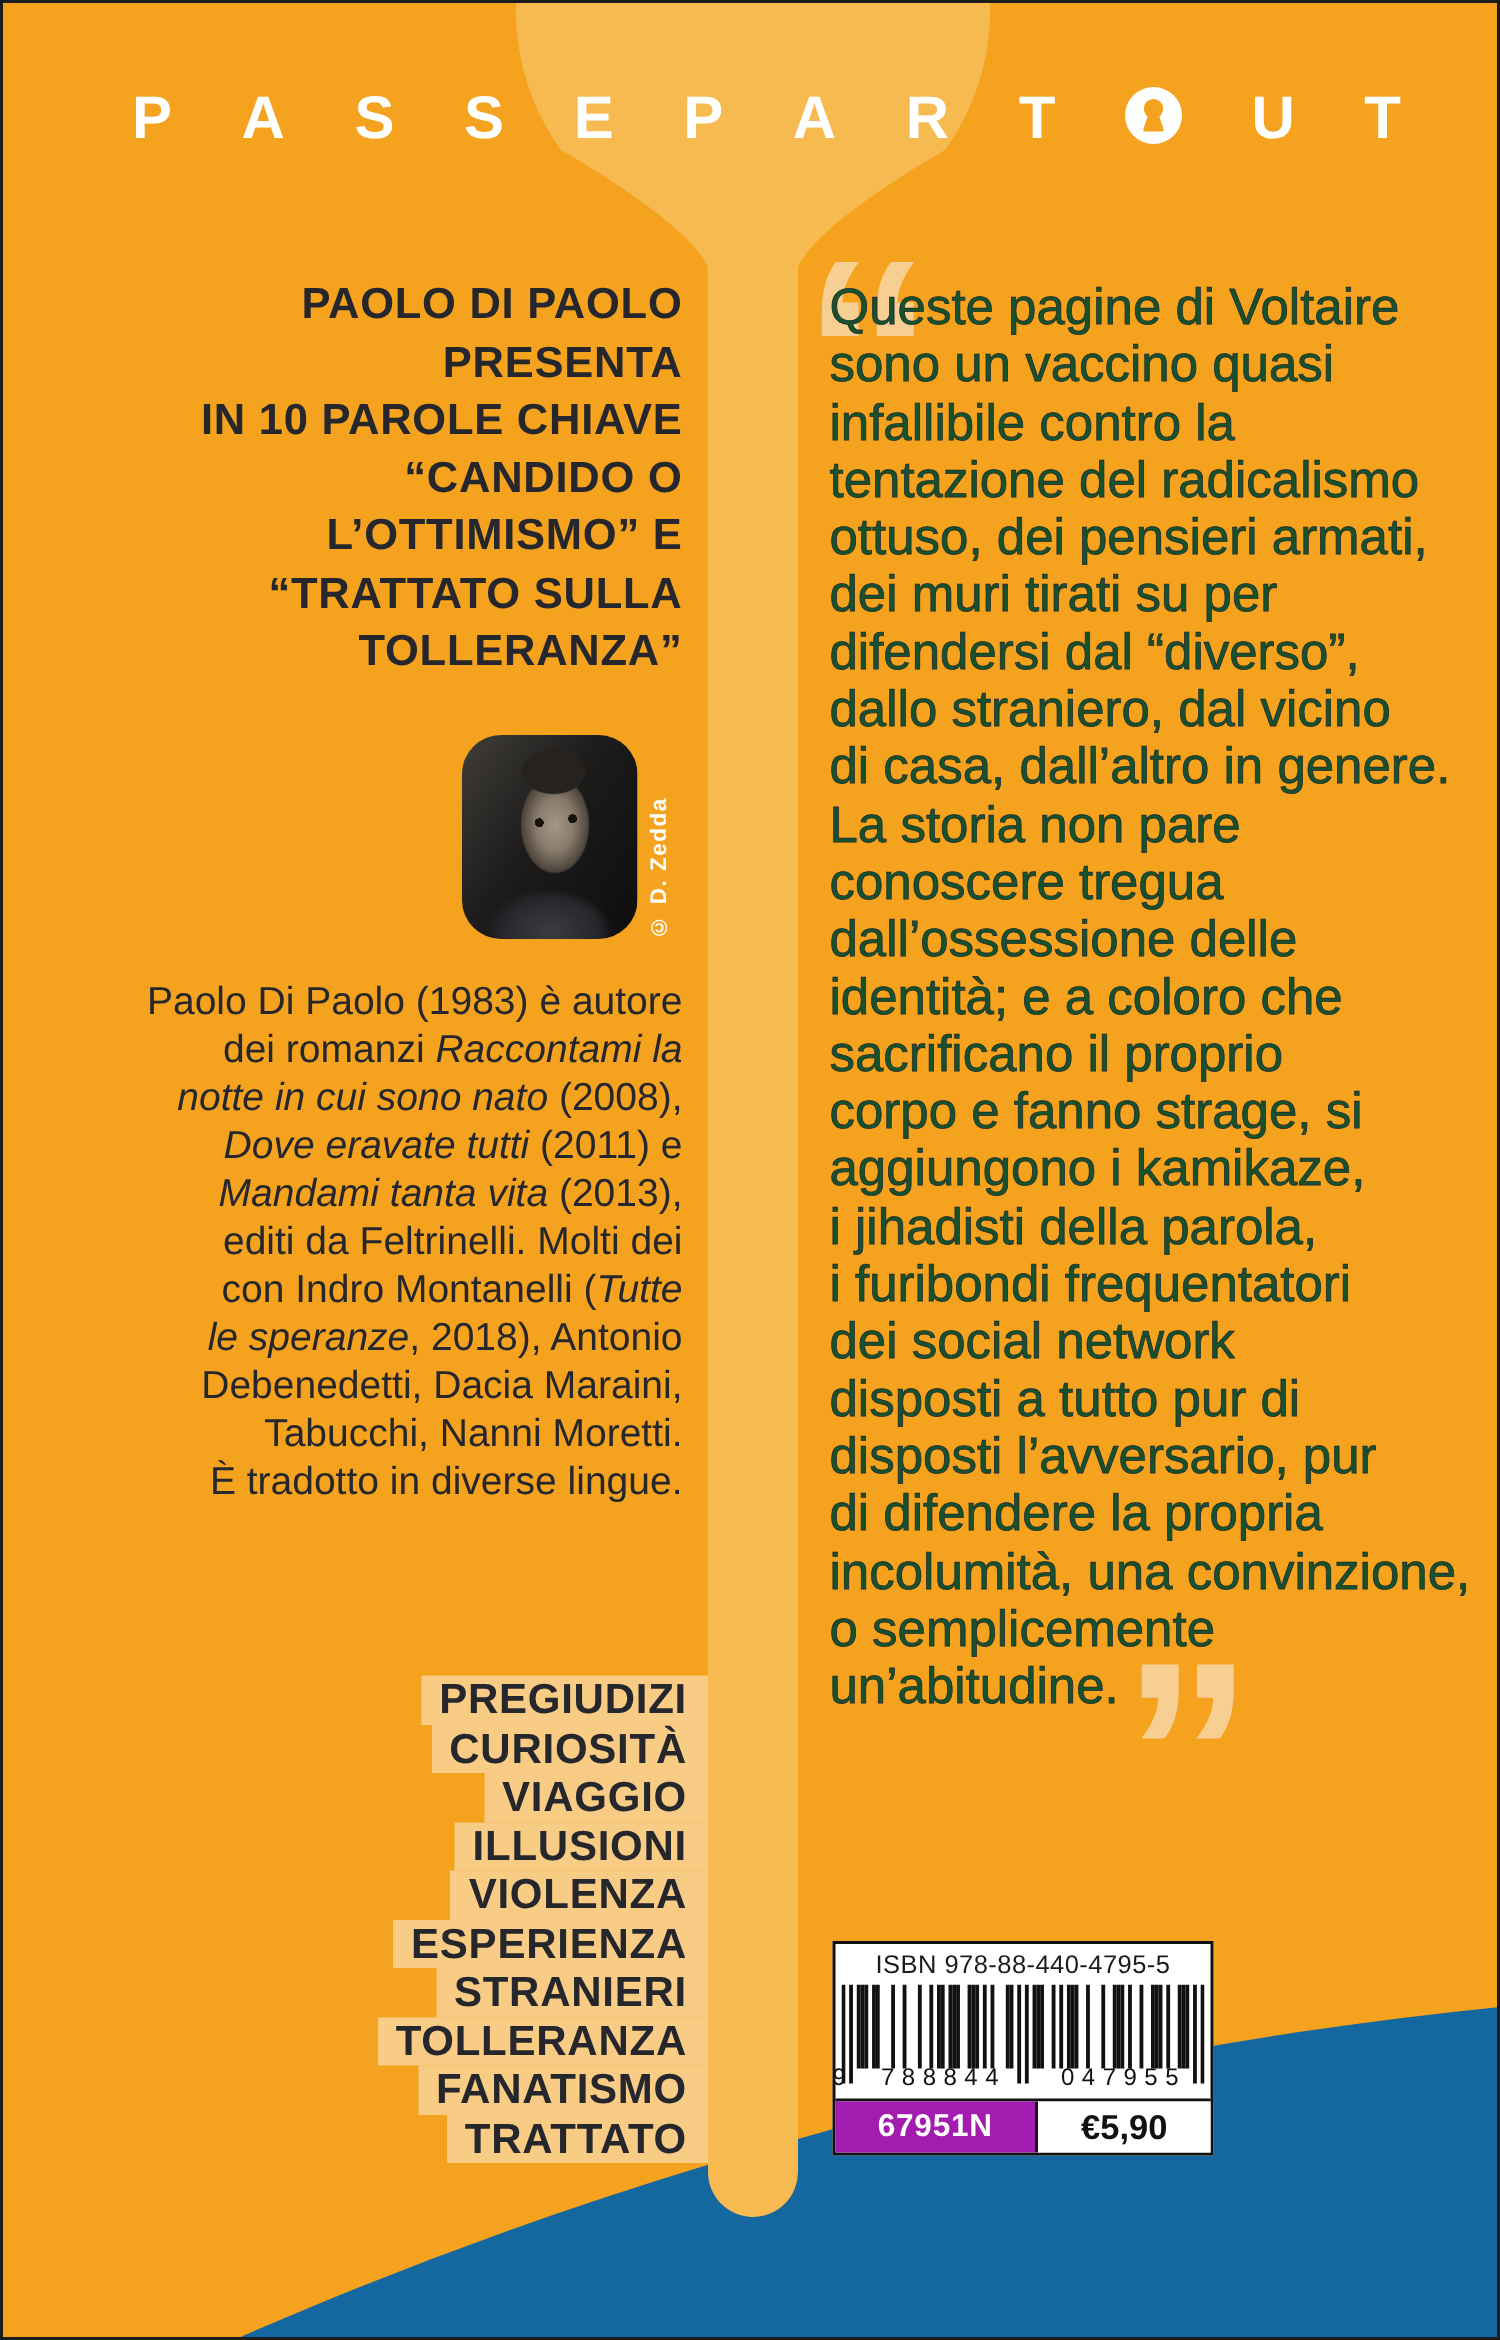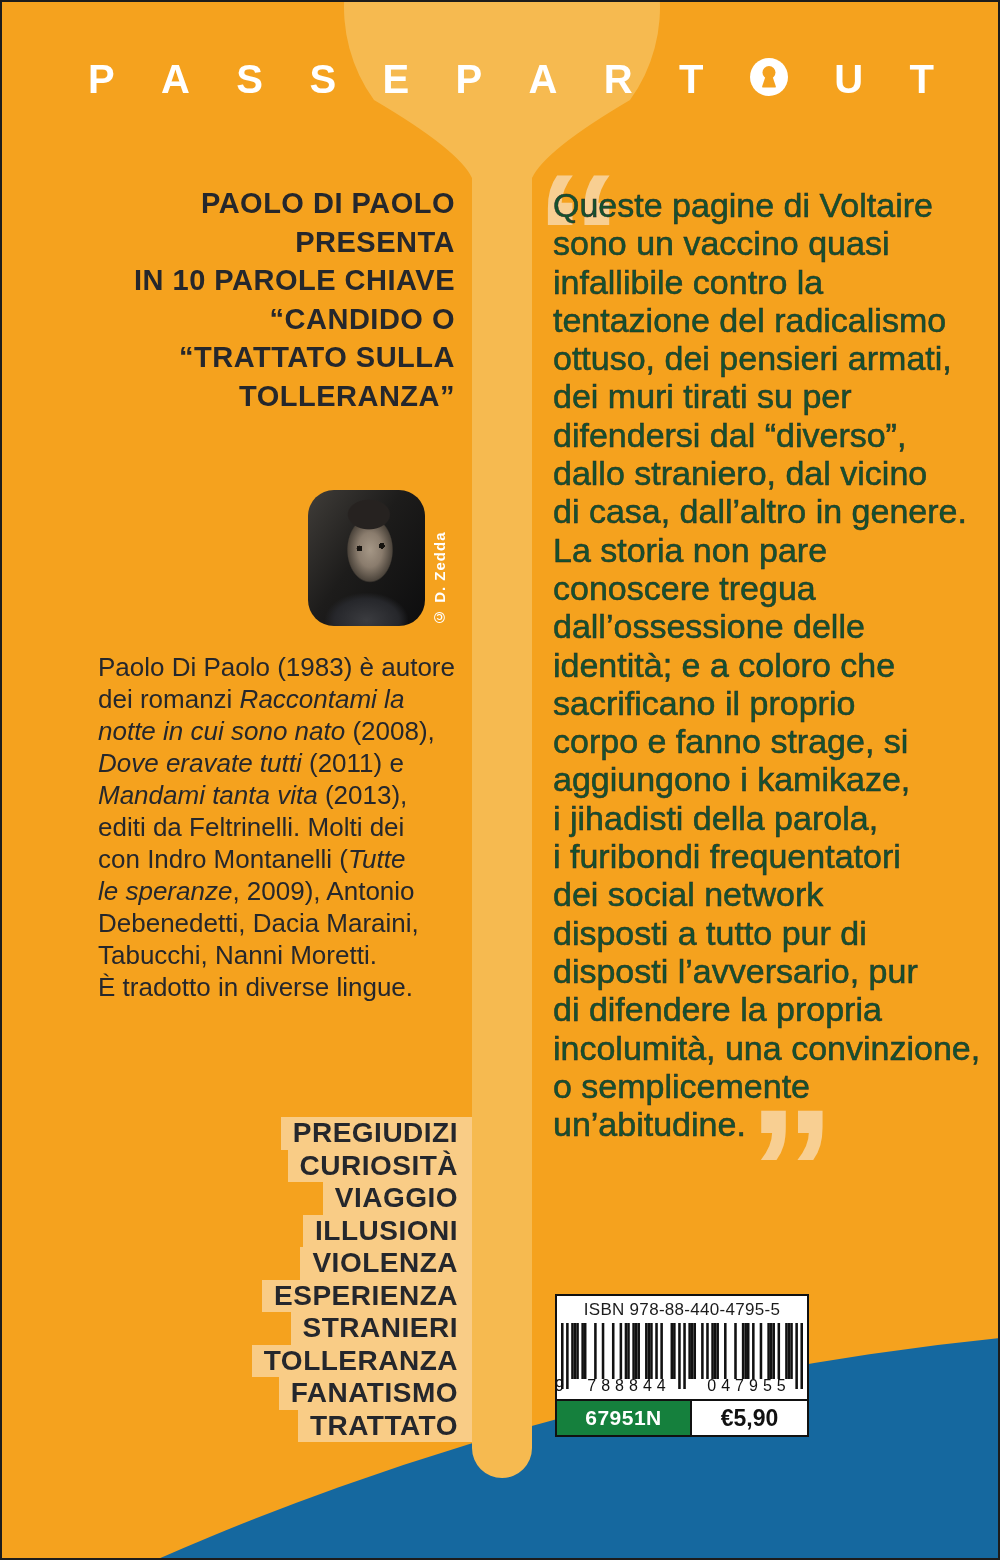--- a/index.html
+++ b/index.html
@@ -25,21 +25,21 @@
       radial-gradient(circle 3px at 63% 41%, #16130f 98%, rgba(0,0,0,0)),
       radial-gradient(ellipse 34px 24px at 52% 18%, #262220 0%, #262220 60%, rgba(0,0,0,0) 64%),
       radial-gradient(ellipse 29px 41px at 53% 44%, #a59786 0%, #8a7c6d 42%, #4d453c 76%, rgba(0,0,0,0) 80%),
       radial-gradient(ellipse 54px 36px at 50% 96%, #3b3c40 0%, #26272b 60%, rgba(0,0,0,0) 78%),
       linear-gradient(125deg,#403d39 0%,#1d1c1b 45%,#0d0d0e 100%);}
   
   #photo-credit{left:431px;top:492px;height:134px;display:flex;align-items:center;
     writing-mode:vertical-rl;transform:rotate(180deg);color:#fff;font-size:15px;
     font-weight:600;letter-spacing:1px;}
   
-  #bio{right:545px;top:651px;text-align:left;color:#25272C;font-size:26px;
+  #bio{right:545px;top:651px;text-align:right;color:#25272C;font-size:26px;
     line-height:32px;white-space:nowrap;}
   
   #keywords{right:528px;top:1117px;}
   .kw-row{display:flex;justify-content:flex-end;text-align:right;}
   .kw{display:inline-block;background:#F9CC86;color:#25272C;font-weight:700;
     font-size:28px;line-height:32.5px;letter-spacing:0.5px;padding:0 14px 0 12px;
     white-space:nowrap;}
   
   #quote{left:553px;top:186px;width:445px;color:#14532d;font-size:34px;
     line-height:38.3px;-webkit-text-stroke:0.5px #25272C;white-space:nowrap;}
@@ -53,21 +53,21 @@
   #isbn-label{text-align:center;color:#1c1c1c;font-size:17px;line-height:22px;
     margin-top:3px;letter-spacing:0.3px;}
   #bars-wrap{position:relative;width:242px;margin:2px auto 0 auto;height:70px;}
   #barcode-digits{position:absolute;left:-6px;right:-6px;bottom:-2px;display:flex;
     color:#111;font-size:16px;letter-spacing:0;}
   #barcode-digits span{letter-spacing:5px;}
   #d-left{flex:0 0 14px;}
   #d-mid,#d-right{flex:1;text-align:center;}
   #bottom-row{position:absolute;left:0;right:0;bottom:0;height:34px;display:flex;
     border-top:2px solid #111;}
-  #edition-code{flex:0 0 133px;background:#15803d;color:#fff;font-weight:700;
+  #edition-code{flex:0 0 133px;background:#a21caf;color:#fff;font-weight:700;
     font-size:21px;display:flex;align-items:center;justify-content:center;
     letter-spacing:0.5px;}
   #price{flex:1;background:#fff;color:#111;font-weight:700;font-size:23px;
     display:flex;align-items:center;justify-content:center;border-left:2px solid #111;}
   
   #page-border{position:absolute;inset:0;border:2px solid #1c1c1c;z-index:9;
     pointer-events:none;}
   i{font-style:italic;}
 </style>
 </head>
@@ -100,37 +100,38 @@
         </svg></span>
       <span class="ltr">U</span>
       <span class="ltr">T</span>
     </div>
 
   <div id="intro" class="content">
       <div>PAOLO DI PAOLO</div>
       <div>PRESENTA</div>
       <div>IN 10 PAROLE CHIAVE</div>
       <div>“CANDIDO O</div>
+      <div>L’OTTIMISMO” E</div>
       <div>“TRATTATO SULLA</div>
       <div>TOLLERANZA”</div>
     </div>
 
   <div id="author-photo" class="content"></div>
 
   <div id="photo-credit" class="content">© D. Zedda</div>
 
   <div id="bio" class="content">
       <div><span>Paolo Di Paolo (1983) è autore</span></div>
       <div><span>dei romanzi </span><i>Raccontami la</i></div>
       <div><i>notte in cui sono nato</i><span> (2008),</span></div>
       <div><i>Dove eravate tutti</i><span> (2011) e</span></div>
       <div><i>Mandami tanta vita</i><span> (2013),</span></div>
       <div><span>editi da Feltrinelli. Molti dei</span></div>
       <div><span>con Indro Montanelli (</span><i>Tutte</i></div>
-      <div><i>le speranze</i><span>, 2009), Antonio</span></div>
+      <div><i>le speranze</i><span>, 2018), Antonio</span></div>
       <div><span>Debenedetti, Dacia Maraini,</span></div>
       <div><span>Tabucchi, Nanni Moretti.</span></div>
       <div><span>È tradotto in diverse lingue.</span></div>
     </div>
 
   <div id="keywords" class="content">
       <div class="kw-row">
         <span class="kw">PREGIUDIZI</span>
       </div>
       <div class="kw-row">

